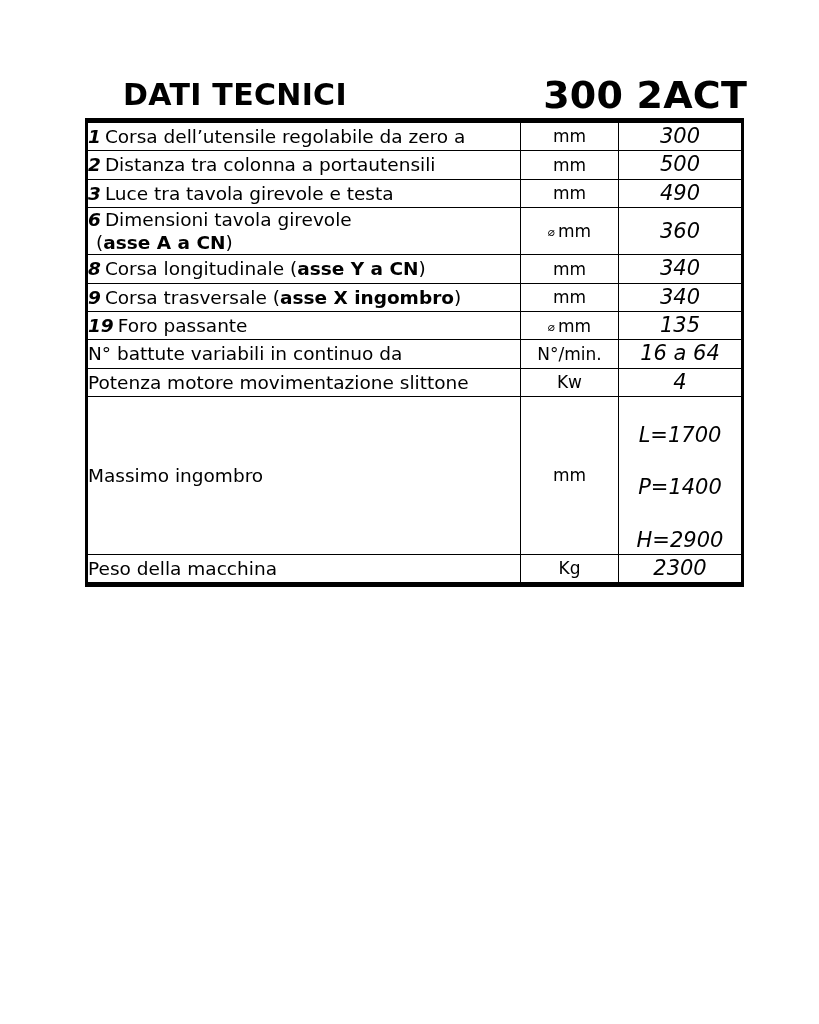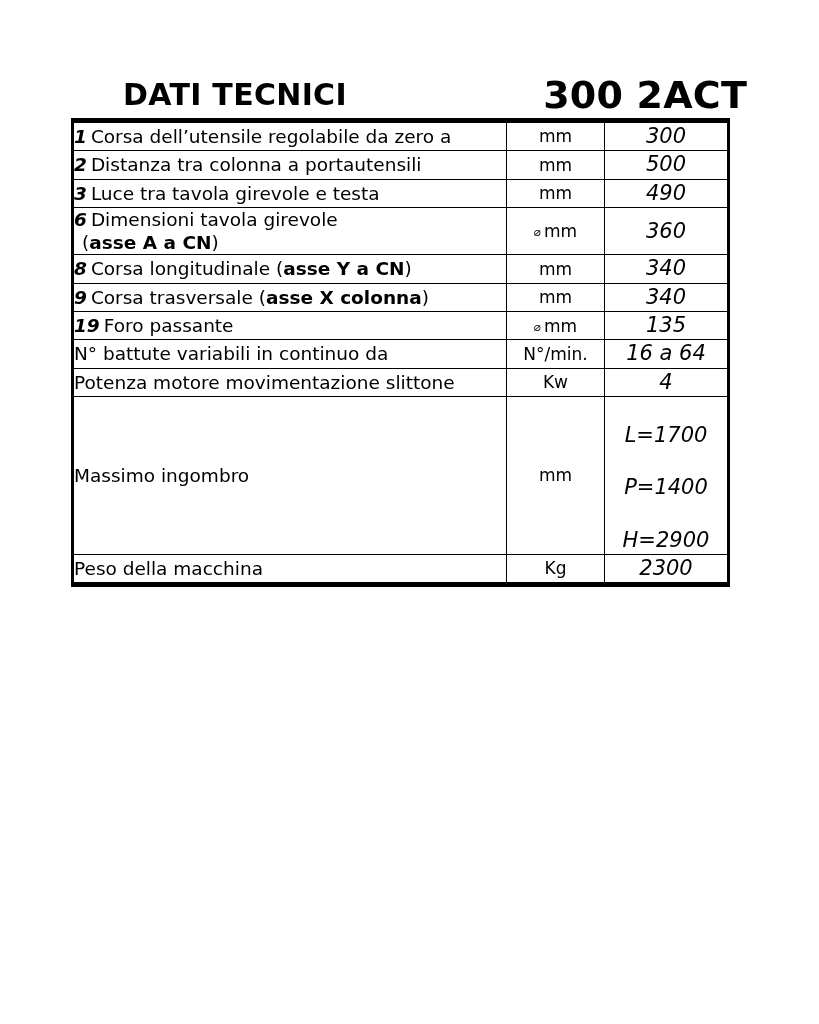--- a/index.html
+++ b/index.html
@@ -45,21 +45,21 @@
     font-weight: bold;
     letter-spacing: 0.2px;
     line-height: 1;
     white-space: nowrap;
     padding-right: 32px;
   }
 
   
   .spec-table {
     position: absolute;
-    left: 71px;
+    left: 85px;
     top: 118px;
     width: 656px;
     border-collapse: collapse;
     table-layout: fixed;
     border-top: 5px solid #000;
     border-bottom: 5px solid #000;
     border-left: 3px solid #000;
     border-right: 3px solid #000;
   }
   .spec-table td {
@@ -152,21 +152,21 @@
           <td class="cell-desc"><span class="idx">6</span><span>Dimensioni tavola girevole</span><span class="line2"><span>(</span><span class="bold">asse A a CN</span><span>)</span></span></td>
           <td class="cell-unit"><span class="dia">⌀</span><span>mm</span></td>
           <td class="cell-value"><span>360</span></td>
         </tr>
         <tr>
           <td class="cell-desc"><span class="idx">8</span><span>Corsa longitudinale (</span><span class="bold">asse Y a CN</span><span>)</span></td>
           <td class="cell-unit"><span>mm</span></td>
           <td class="cell-value"><span>340</span></td>
         </tr>
         <tr>
-          <td class="cell-desc"><span class="idx">9</span><span>Corsa trasversale (</span><span class="bold">asse X colonna</span><span>)</span></td>
+          <td class="cell-desc"><span class="idx">9</span><span>Corsa trasversale (</span><span class="bold">asse X ingombro</span><span>)</span></td>
           <td class="cell-unit"><span>mm</span></td>
           <td class="cell-value"><span>340</span></td>
         </tr>
         <tr>
           <td class="cell-desc"><span class="idx">19</span><span>Foro passante</span></td>
           <td class="cell-unit"><span class="dia">⌀</span><span>mm</span></td>
           <td class="cell-value"><span>135</span></td>
         </tr>
         <tr>
           <td class="cell-desc"><span>N° battute variabili in continuo da</span></td>

